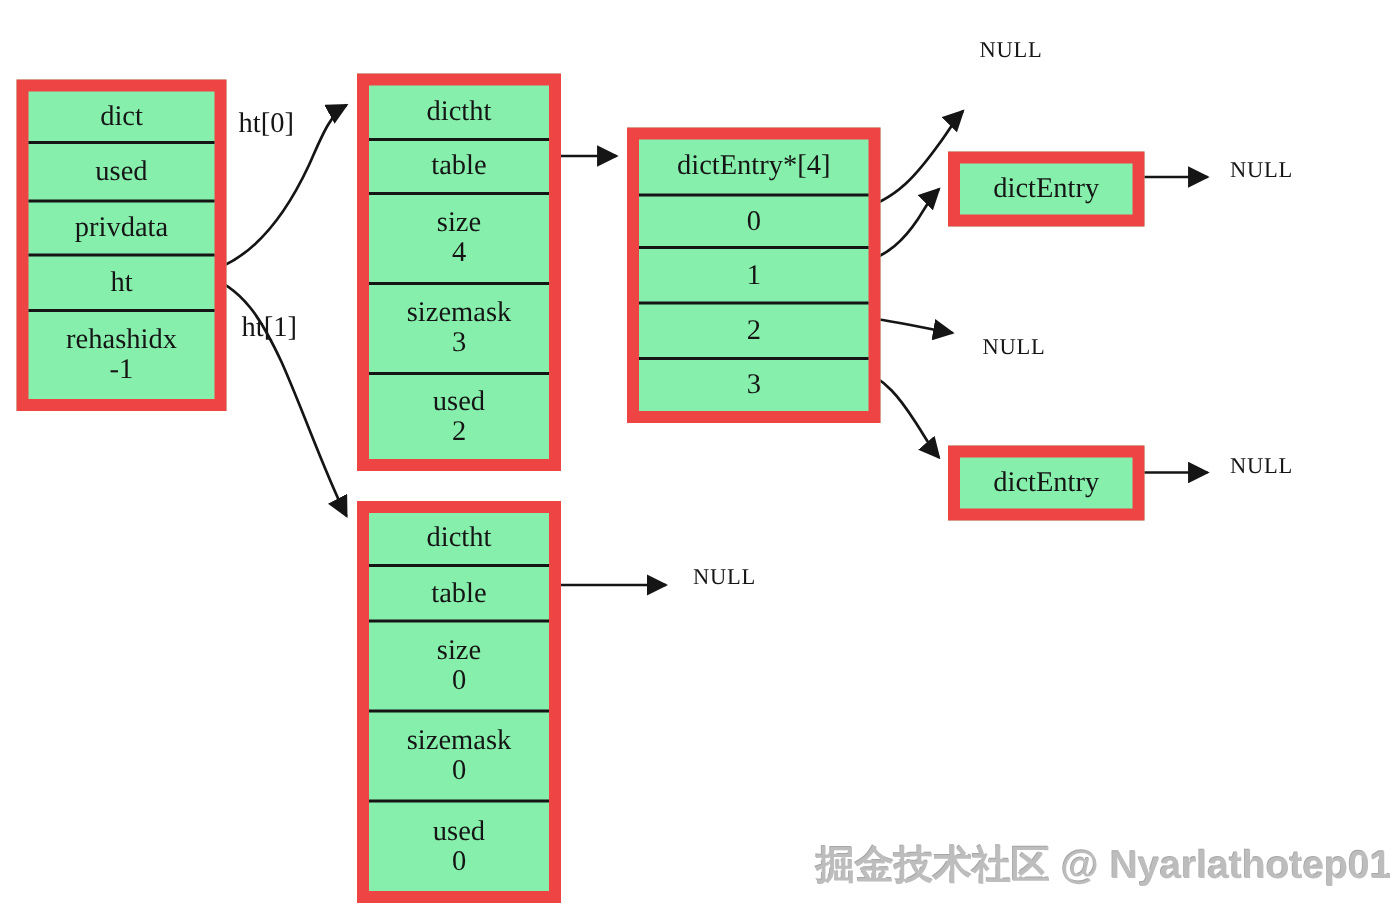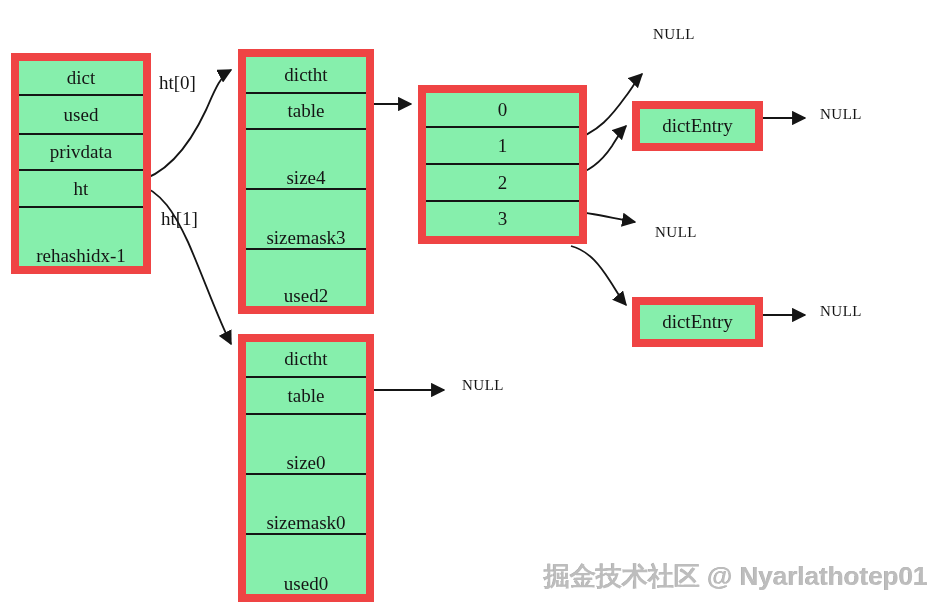--- a/index.html
+++ b/index.html
@@ -9,21 +9,21 @@
   }
   .box{
     position:absolute;border:8px solid #ef4444;background:#86efac;
     display:flex;flex-direction:column;box-sizing:content-box;
   }
   .cell{
     display:flex;align-items:center;justify-content:center;
     font-size:19px;line-height:1.05;text-align:center;
   }
   .cell + .cell{border-top:2px solid #151515;}
-  .cell.col{flex-direction:row;align-items:flex-end;}
+  .cell.col{flex-direction:column;}
   .kvrow{display:flex;}
   .kvrow .kv{flex:1;display:flex;align-items:center;justify-content:center;font-size:19px;}
   .kvrow .kv + .kv{border-left:2px solid #151515;}
   .ptr-label{position:absolute;font-size:19px;white-space:nowrap;}
   .null-label{position:absolute;font-size:15px;letter-spacing:0.5px;white-space:nowrap;}
   #arrow-layer{position:absolute;left:0;top:0;width:927px;height:610px;pointer-events:none;}
   .watermark{
     position:absolute;left:544px;top:559px;width:380px;
     font-family:"Liberation Sans","DejaVu Sans",sans-serif;
     font-size:26px;font-weight:bold;color:#bdbdbd;
@@ -93,20 +93,23 @@
       <span>sizemask</span>
       <span>3</span>
     </div>
     <div class="cell col" style="height:56px;">
       <span>used</span>
       <span>2</span>
     </div>
   </div>
 
   <div class="box" style="left:418px;top:85px;width:153px;">
+    <div class="cell" style="height:36px;">
+        <span>dictEntry*[4]</span>
+      </div>
     <div class="cell" style="height:33px;">
         <span>0</span>
       </div>
     <div class="cell" style="height:35px;">
         <span>1</span>
       </div>
     <div class="cell" style="height:35px;">
         <span>2</span>
       </div>
     <div class="cell" style="height:34px;">

